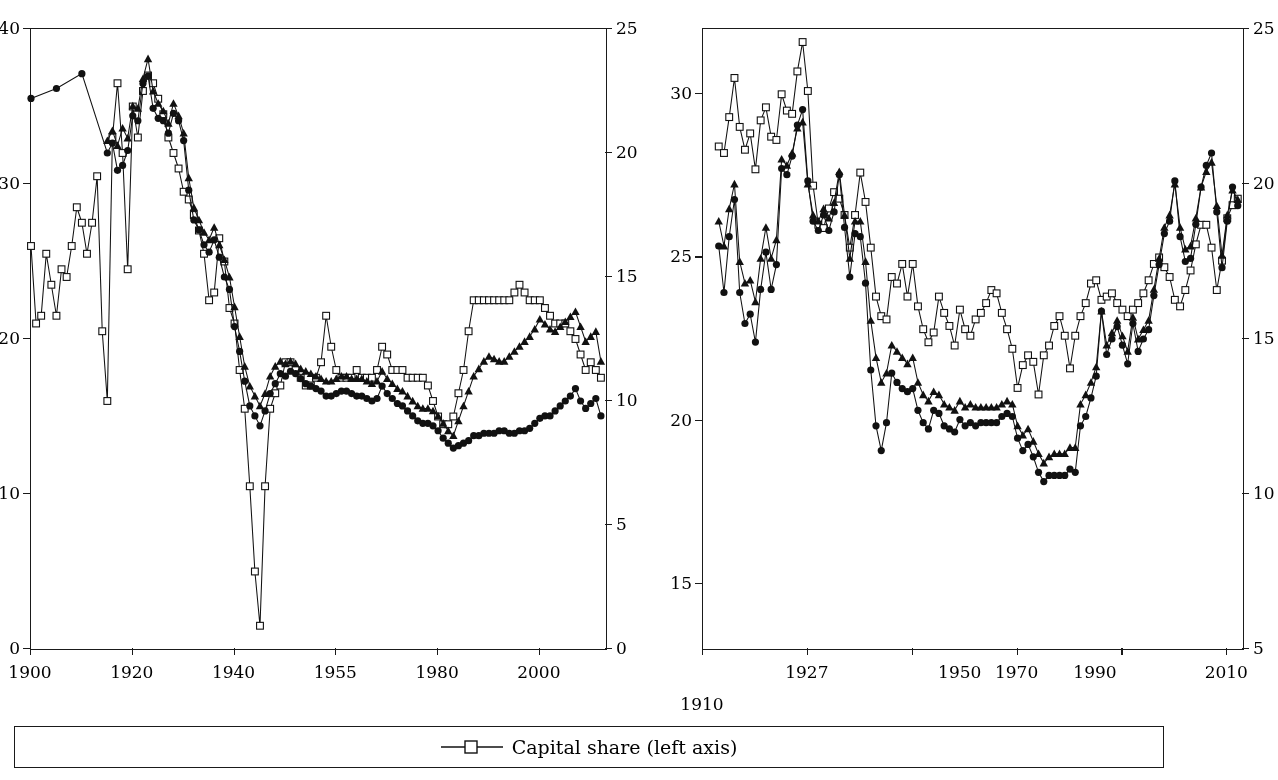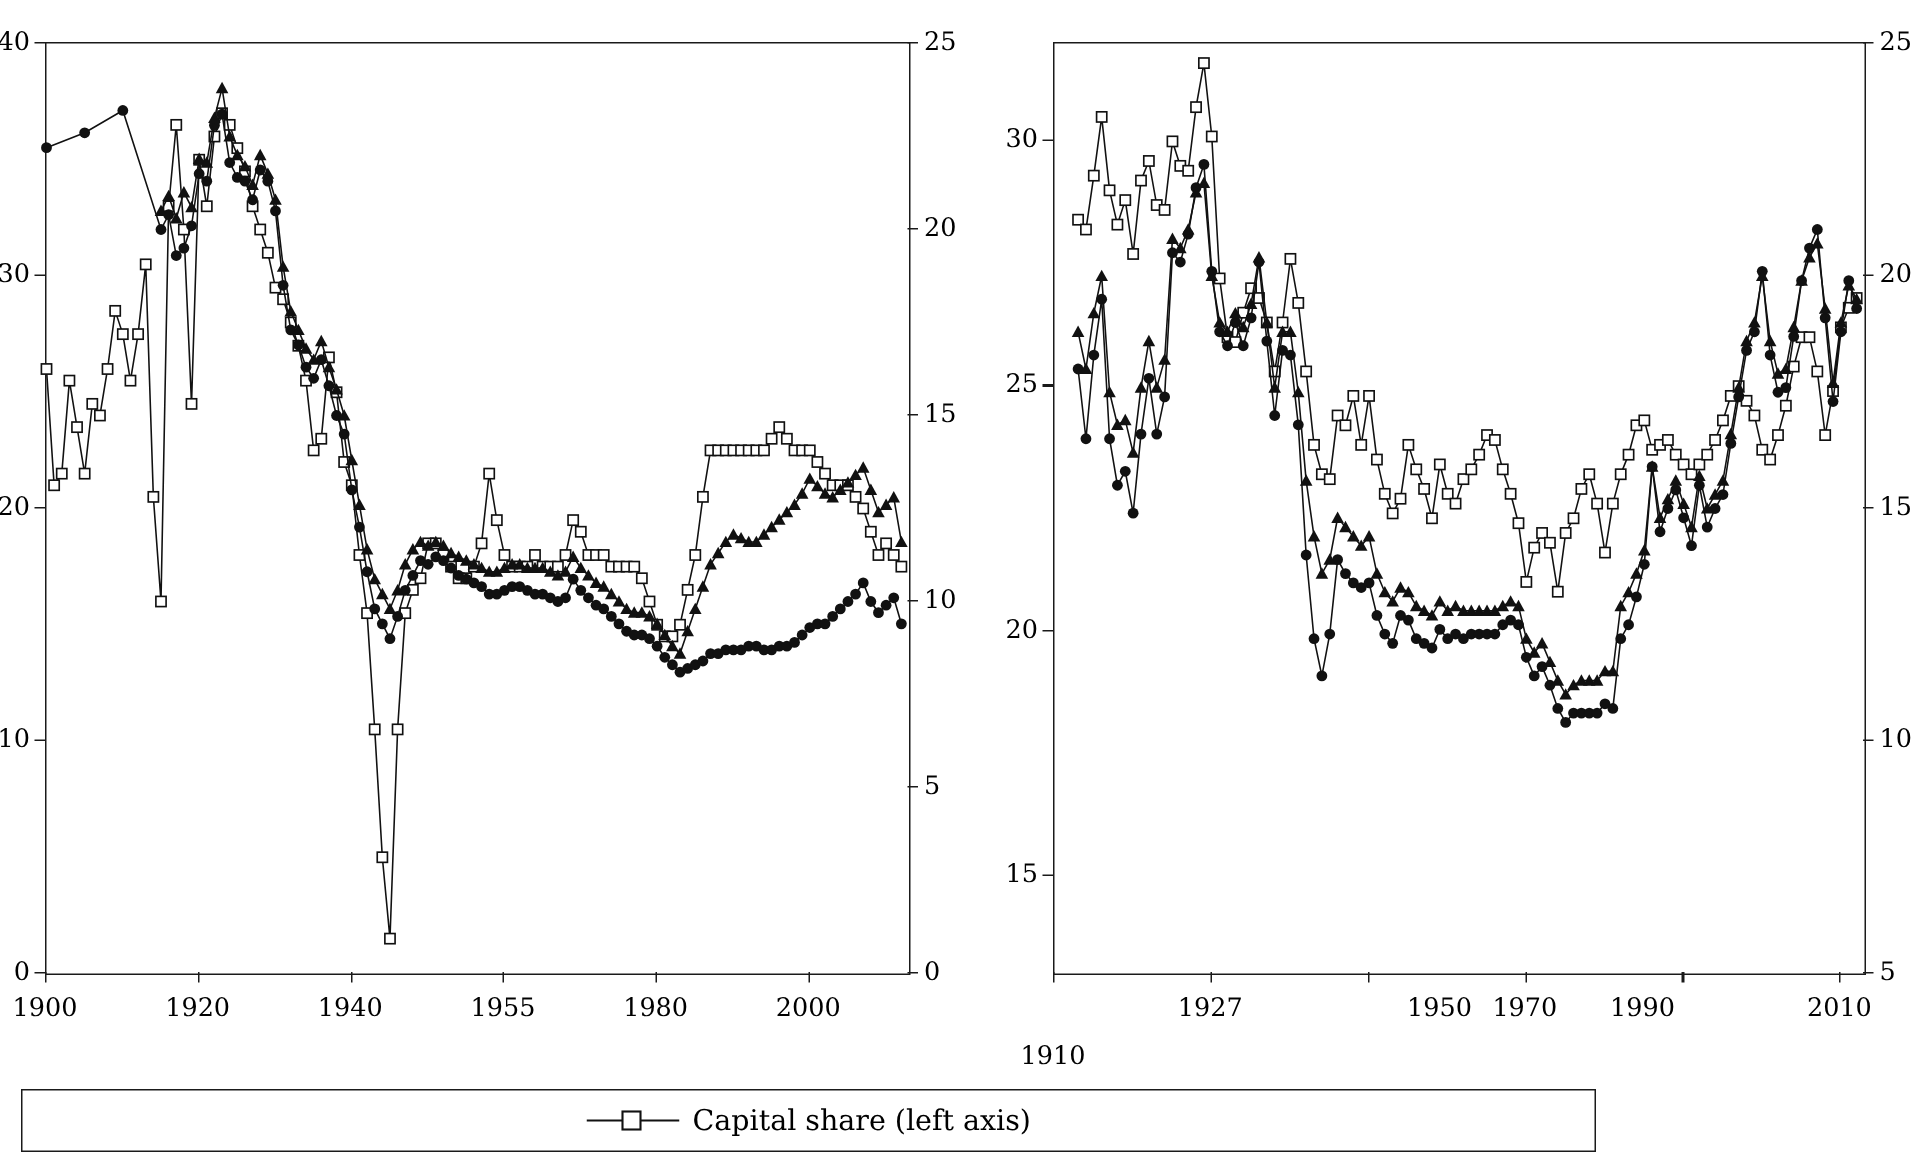--- a/index.html
+++ b/index.html
@@ -21,21 +21,21 @@
   .ytick-right{text-align:left;transform:translateY(-50%);}
   .xtick{transform:translateX(-50%);}
 
   .tickmark{position:absolute;background:#1a1a1a;}
   .tk-h{height:1.2px;width:7px;}
   .tk-v{width:1.2px;height:7px;}
 
   svg.series{position:absolute;left:0;top:0;overflow:visible;}
 
   
-  #legend{position:absolute;left:14px;top:726px;width:1050px;height:42px;border:1.3px solid #1a1a1a;box-sizing:border-box;
+  #legend{position:absolute;left:14px;top:726px;width:1150px;height:42px;border:1.3px solid #1a1a1a;box-sizing:border-box;
           display:flex;align-items:center;justify-content:space-around;}
   .legend-item{display:flex;align-items:center;gap:9px;font-size:19px;}
   .legend-sample{width:62px;height:16px;position:relative;}
   .legend-sample svg{position:absolute;left:0;top:0;}
 </style>
 </head>
 <body>
 
 <div id="root">
 

